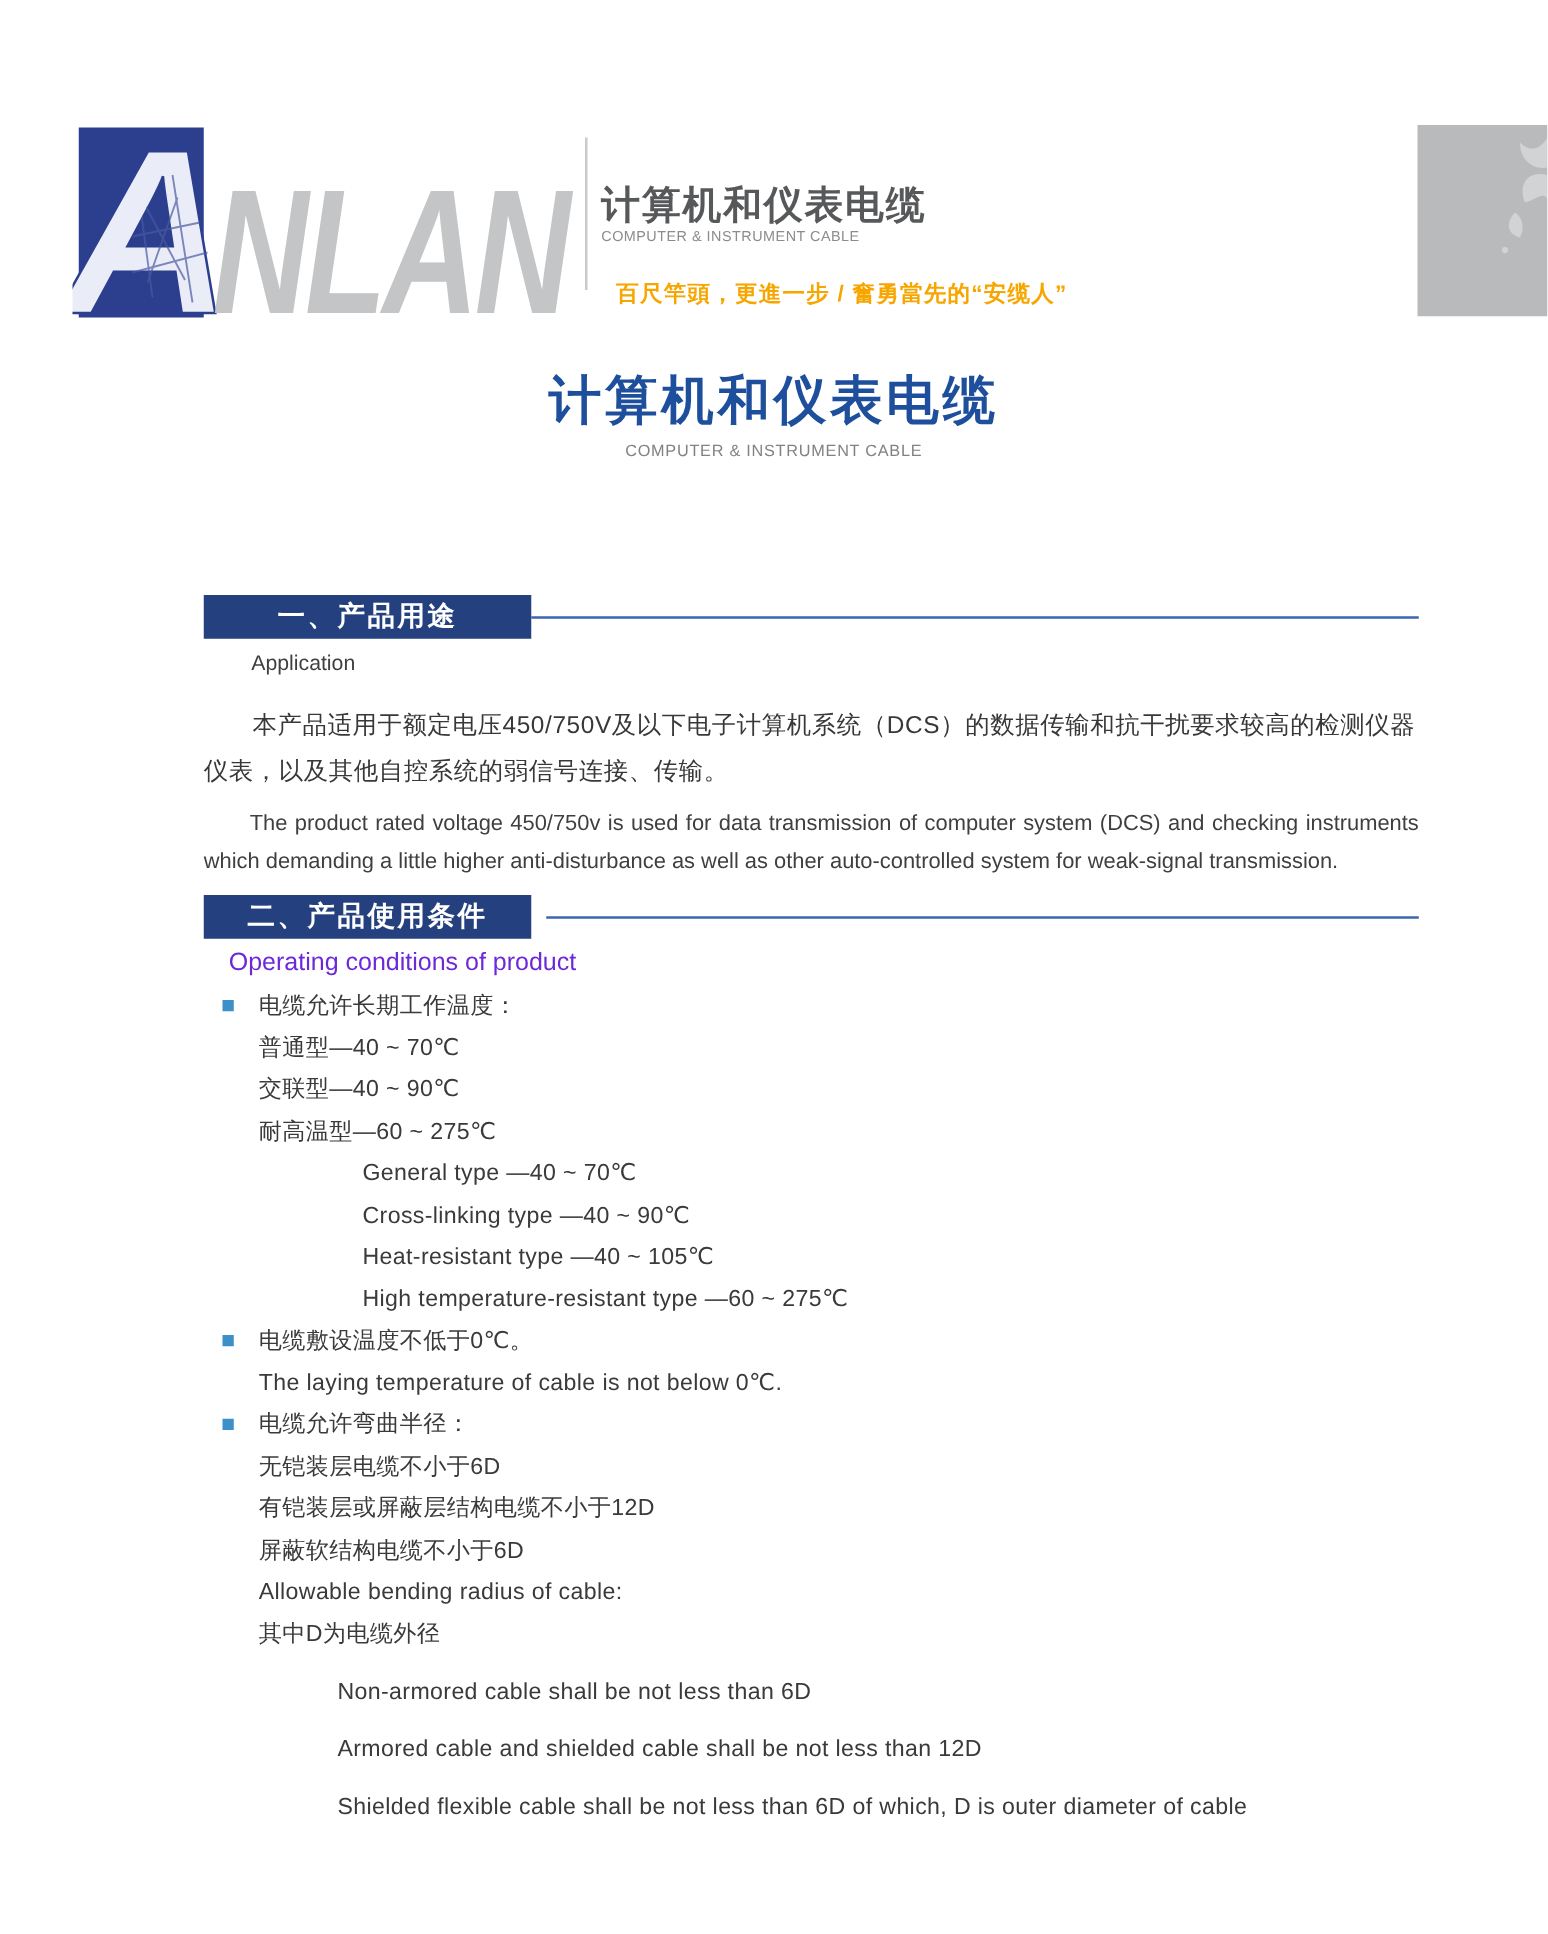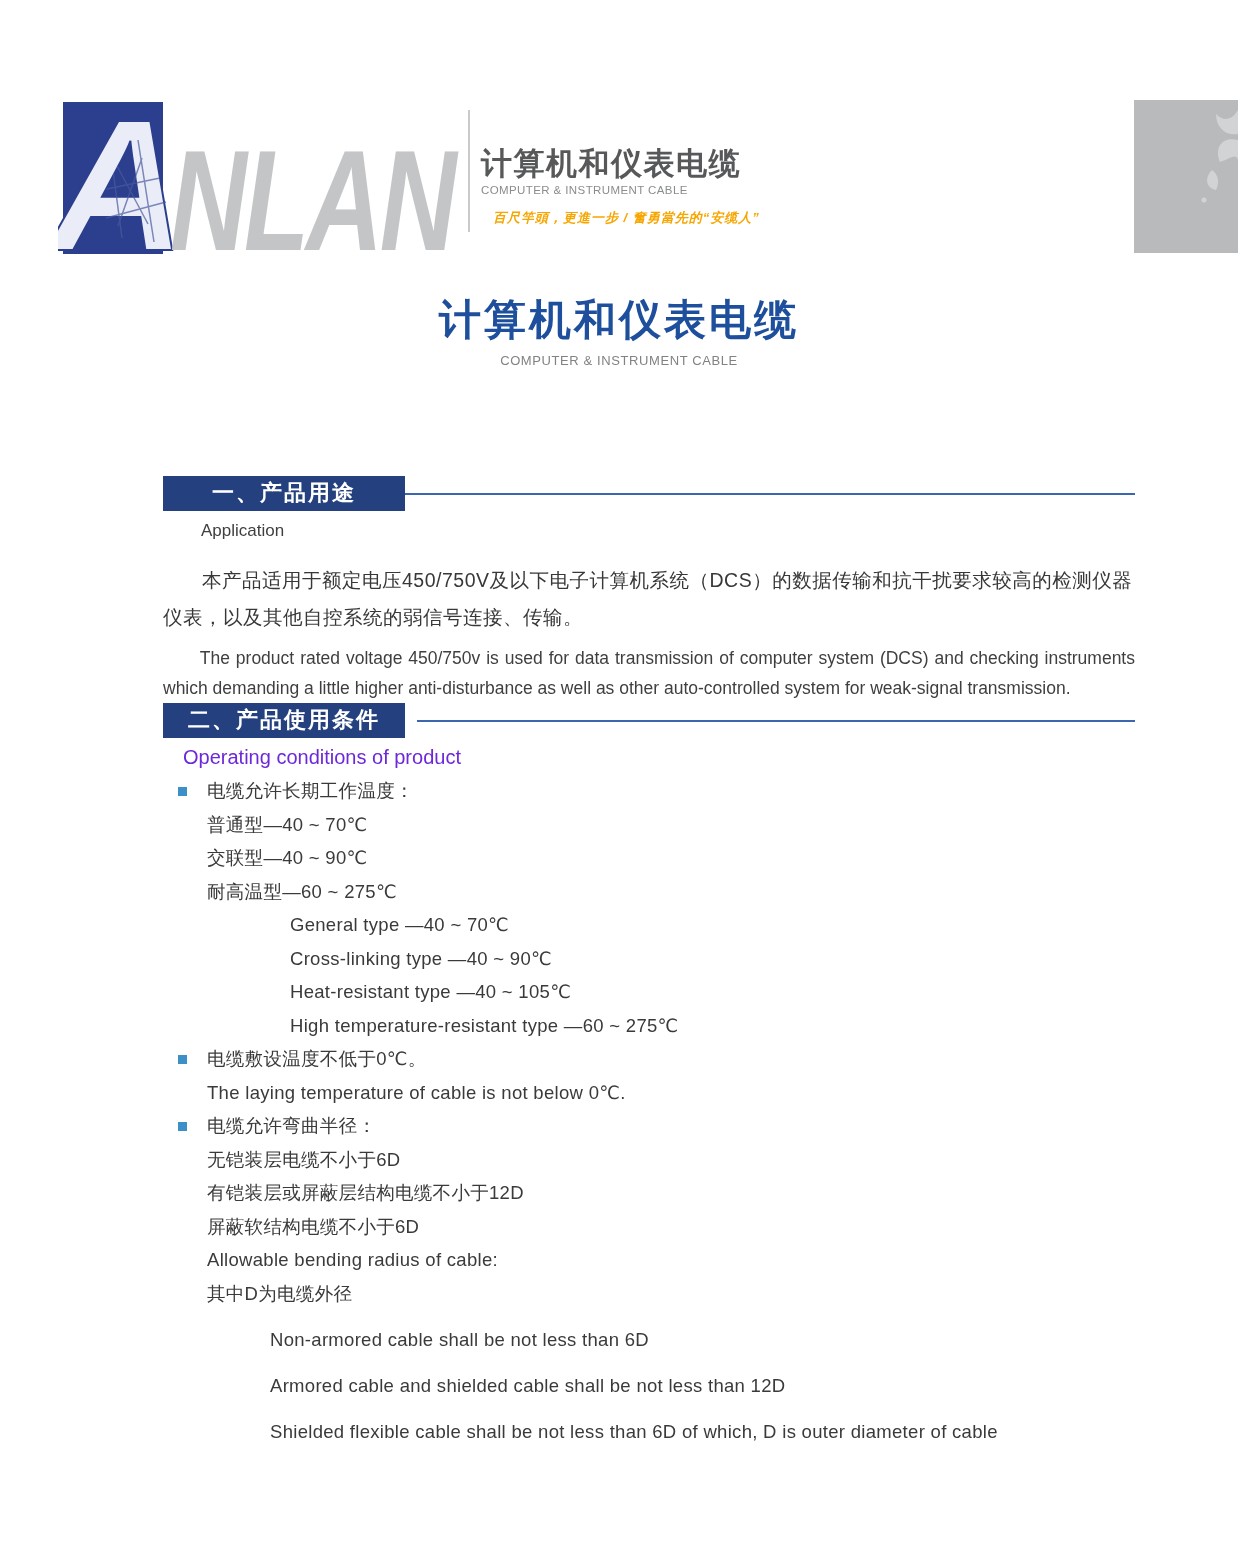--- a/index.html
+++ b/index.html
@@ -13,39 +13,39 @@
   body{
     width:1238px;height:1547px;position:relative;overflow:hidden;
     font-family:"Liberation Sans","DejaVu Sans",sans-serif;color:var(--text-dark);
   }
   
   .logo-svg{position:absolute;left:58px;top:98px;}
   .header-divider{position:absolute;left:468px;top:110px;width:2px;height:122px;background:#C9CACC;}
   .header-titles{position:absolute;left:481px;top:147px;}
   .header-title-cn{font-size:31px;font-weight:bold;color:#57585A;letter-spacing:1.5px;line-height:34px;}
   .header-title-en{font-size:11.5px;color:#8A8C8E;letter-spacing:.4px;margin-top:3px;}
-  .header-tagline{font-size:13px;font-weight:bold;color:var(--orange);margin-top:13px;padding-left:12px;letter-spacing:1px;font-style:italic;}
+  .header-tagline{font-size:18px;font-weight:bold;color:var(--orange);margin-top:27px;padding-left:12px;letter-spacing:1px;}
   .corner-image{position:absolute;right:0;top:100px;width:104px;height:153px;background:var(--image-gray);overflow:hidden;}
   
   .page-title{position:absolute;left:0;top:296px;width:1238px;text-align:center;}
   .page-title-cn{font-size:42px;font-weight:bold;color:var(--title-blue);letter-spacing:3px;line-height:48px;}
   .page-title-en{font-size:13px;color:var(--text-gray);letter-spacing:.6px;margin-top:9px;}
   
   .content{position:absolute;left:163px;top:476px;width:972px;}
   .section-head{display:flex;align-items:center;}
   .section-chip{
-    width:242px;height:35px;line-height:34px;background:var(--navy-bar);
+    width:262px;height:35px;line-height:34px;background:var(--navy-bar);
     color:#ffffff;font-size:22px;font-weight:bold;letter-spacing:2px;text-align:center;
     flex:0 0 auto;
   }
   .section-rule{flex:1;height:2px;background:var(--rule-blue);}
   .app-label{margin:9px 0 0 38px;font-size:17px;line-height:21px;color:#3F3F3F;}
   .para-cn{margin-top:21px;font-size:19.5px;line-height:37px;color:#383838;text-indent:2em;letter-spacing:.5px;}
   .para-en{margin-top:7px;font-size:17.5px;line-height:30px;color:#3F3F3F;text-align:justify;text-indent:2.1em;}
-  .section2-head{gap:12px;}
+  .section2-head{margin-top:13px;gap:12px;}
   .op-label{margin:9px 0 12px 20px;font-size:20px;line-height:21px;color:#6d28d9;}
   .row{font-size:18.5px;line-height:22px;color:#3A3A3A;margin-bottom:11.5px;letter-spacing:.3px;}
   .row.plain{padding-left:44px;}
   .row.indent{padding-left:127px;}
   .row.indent2{padding-left:107px;margin-top:24px;}
   .row.bullet{padding-left:15px;display:flex;align-items:center;}
   .row .sq{width:9px;height:9px;background:var(--bullet-blue);margin-right:20px;flex:0 0 auto;}
 </style>
 </head>
 <body>

